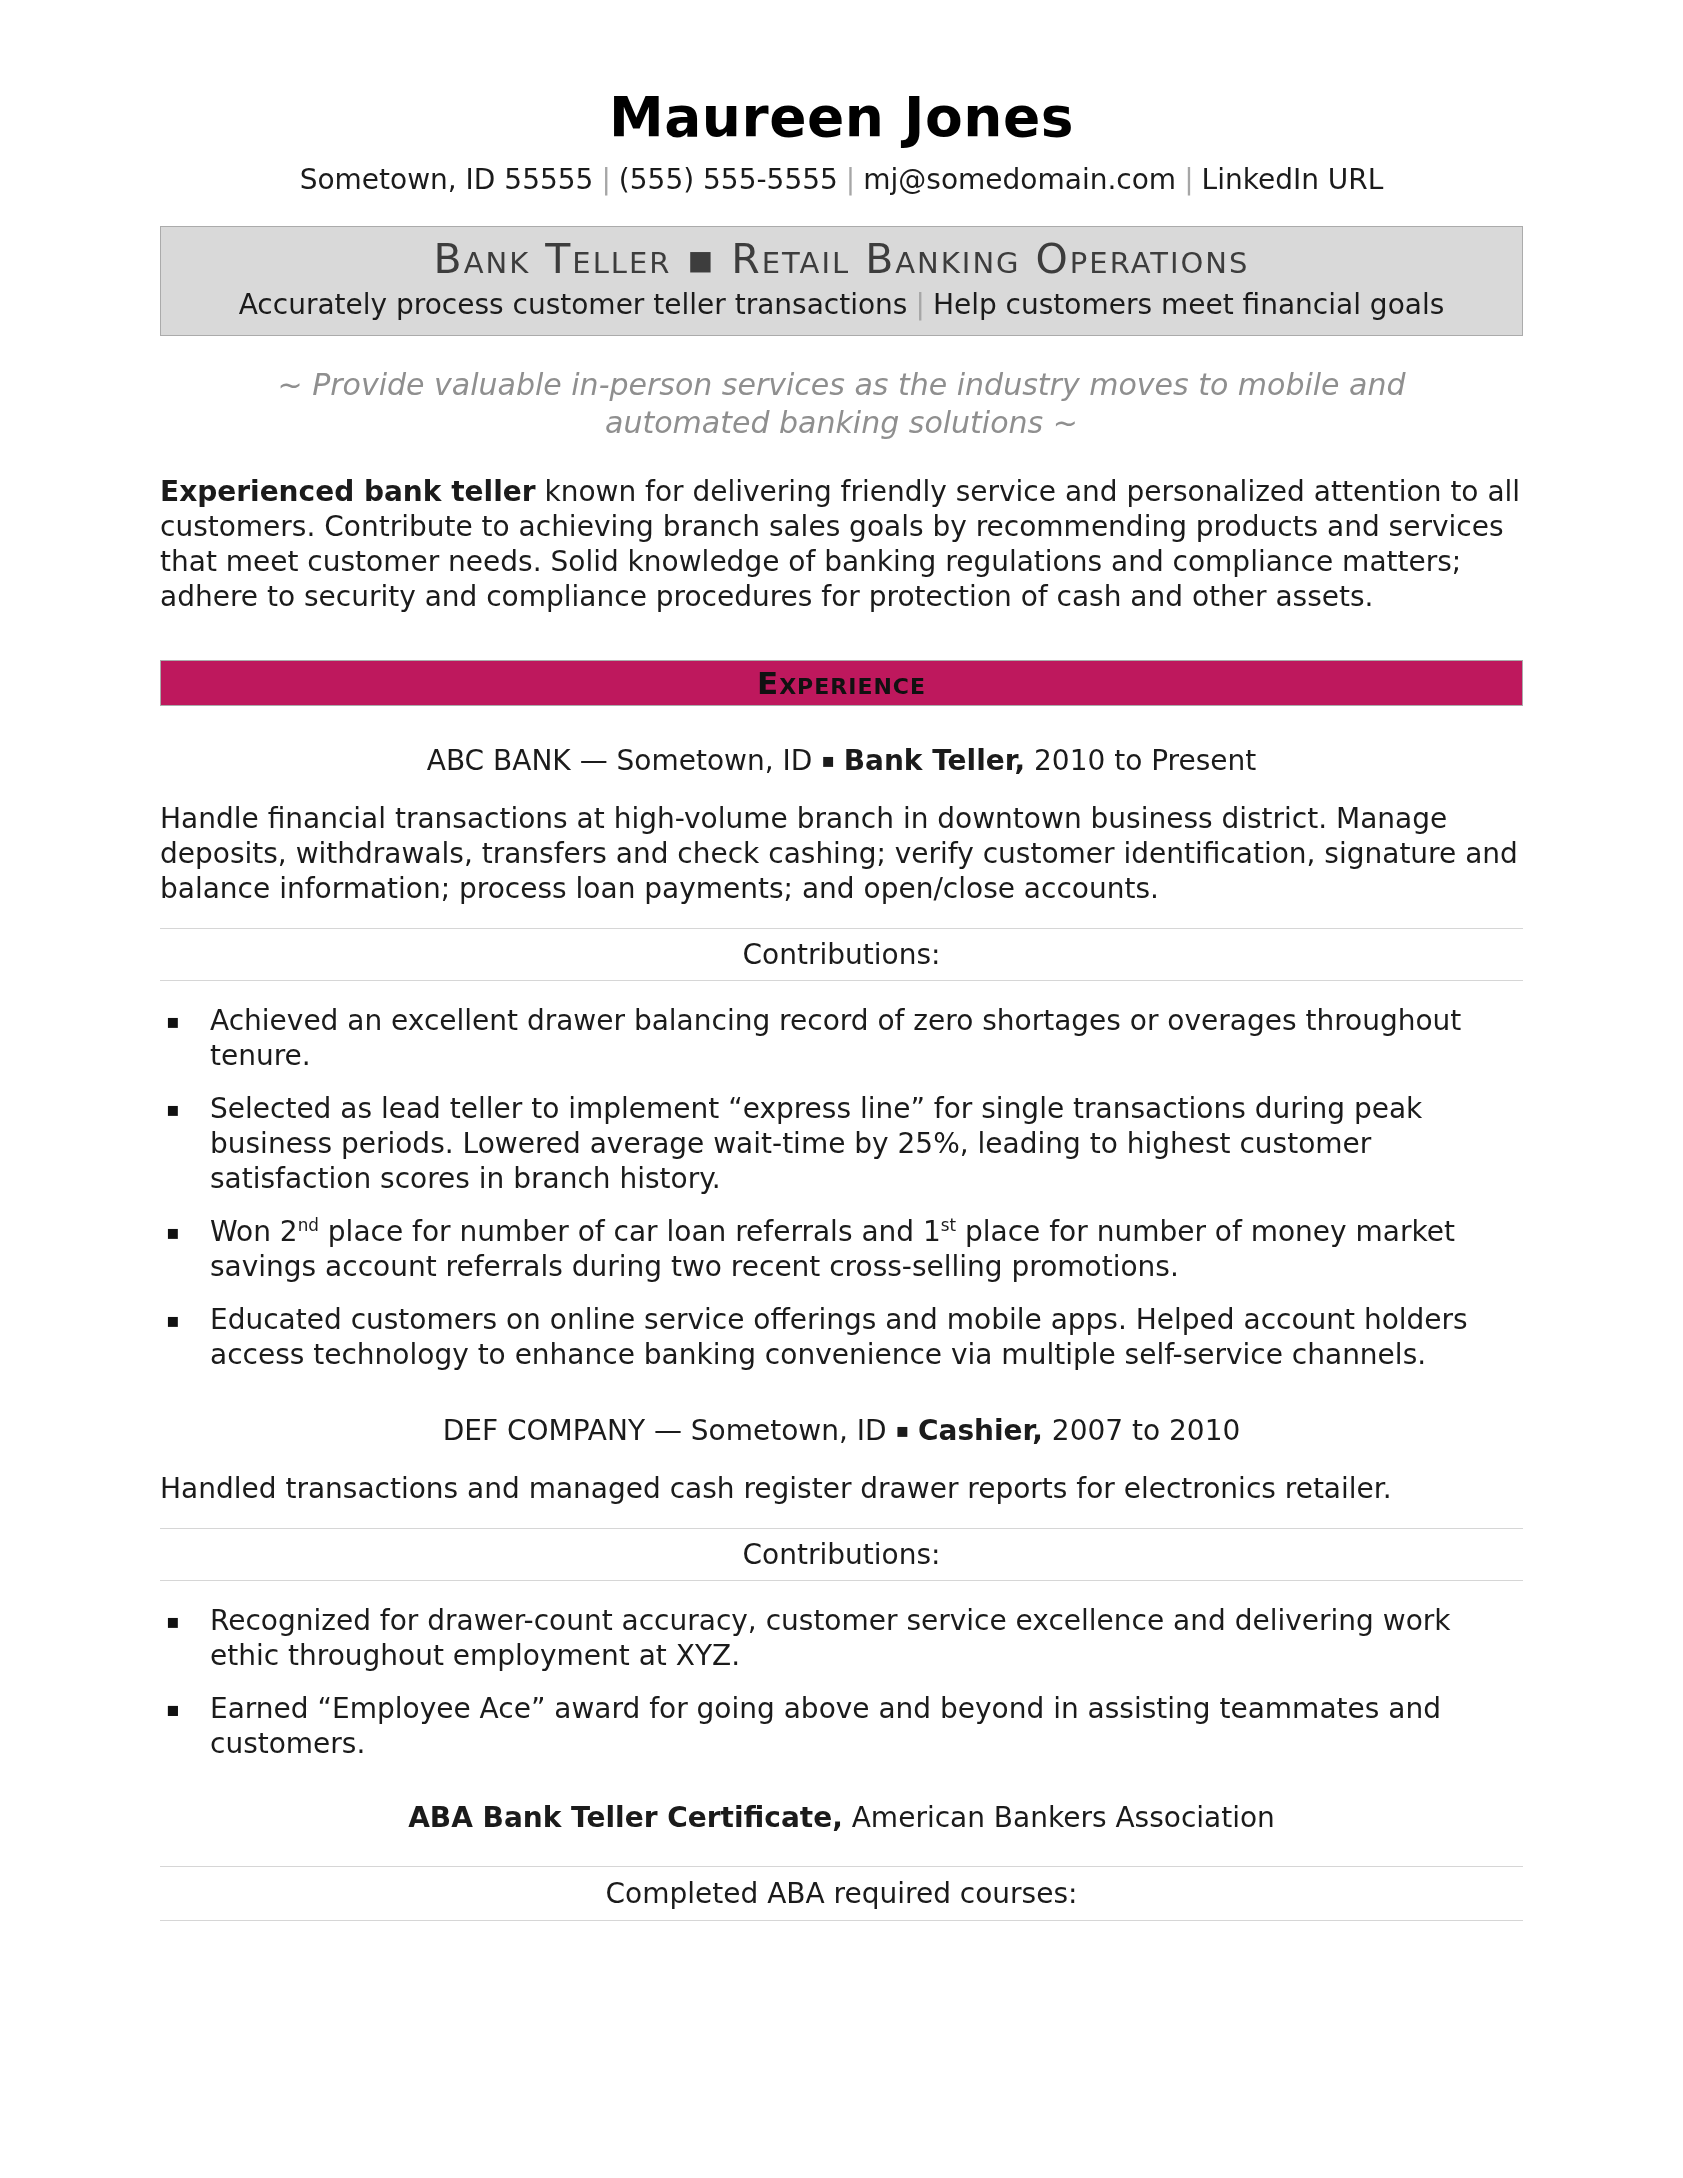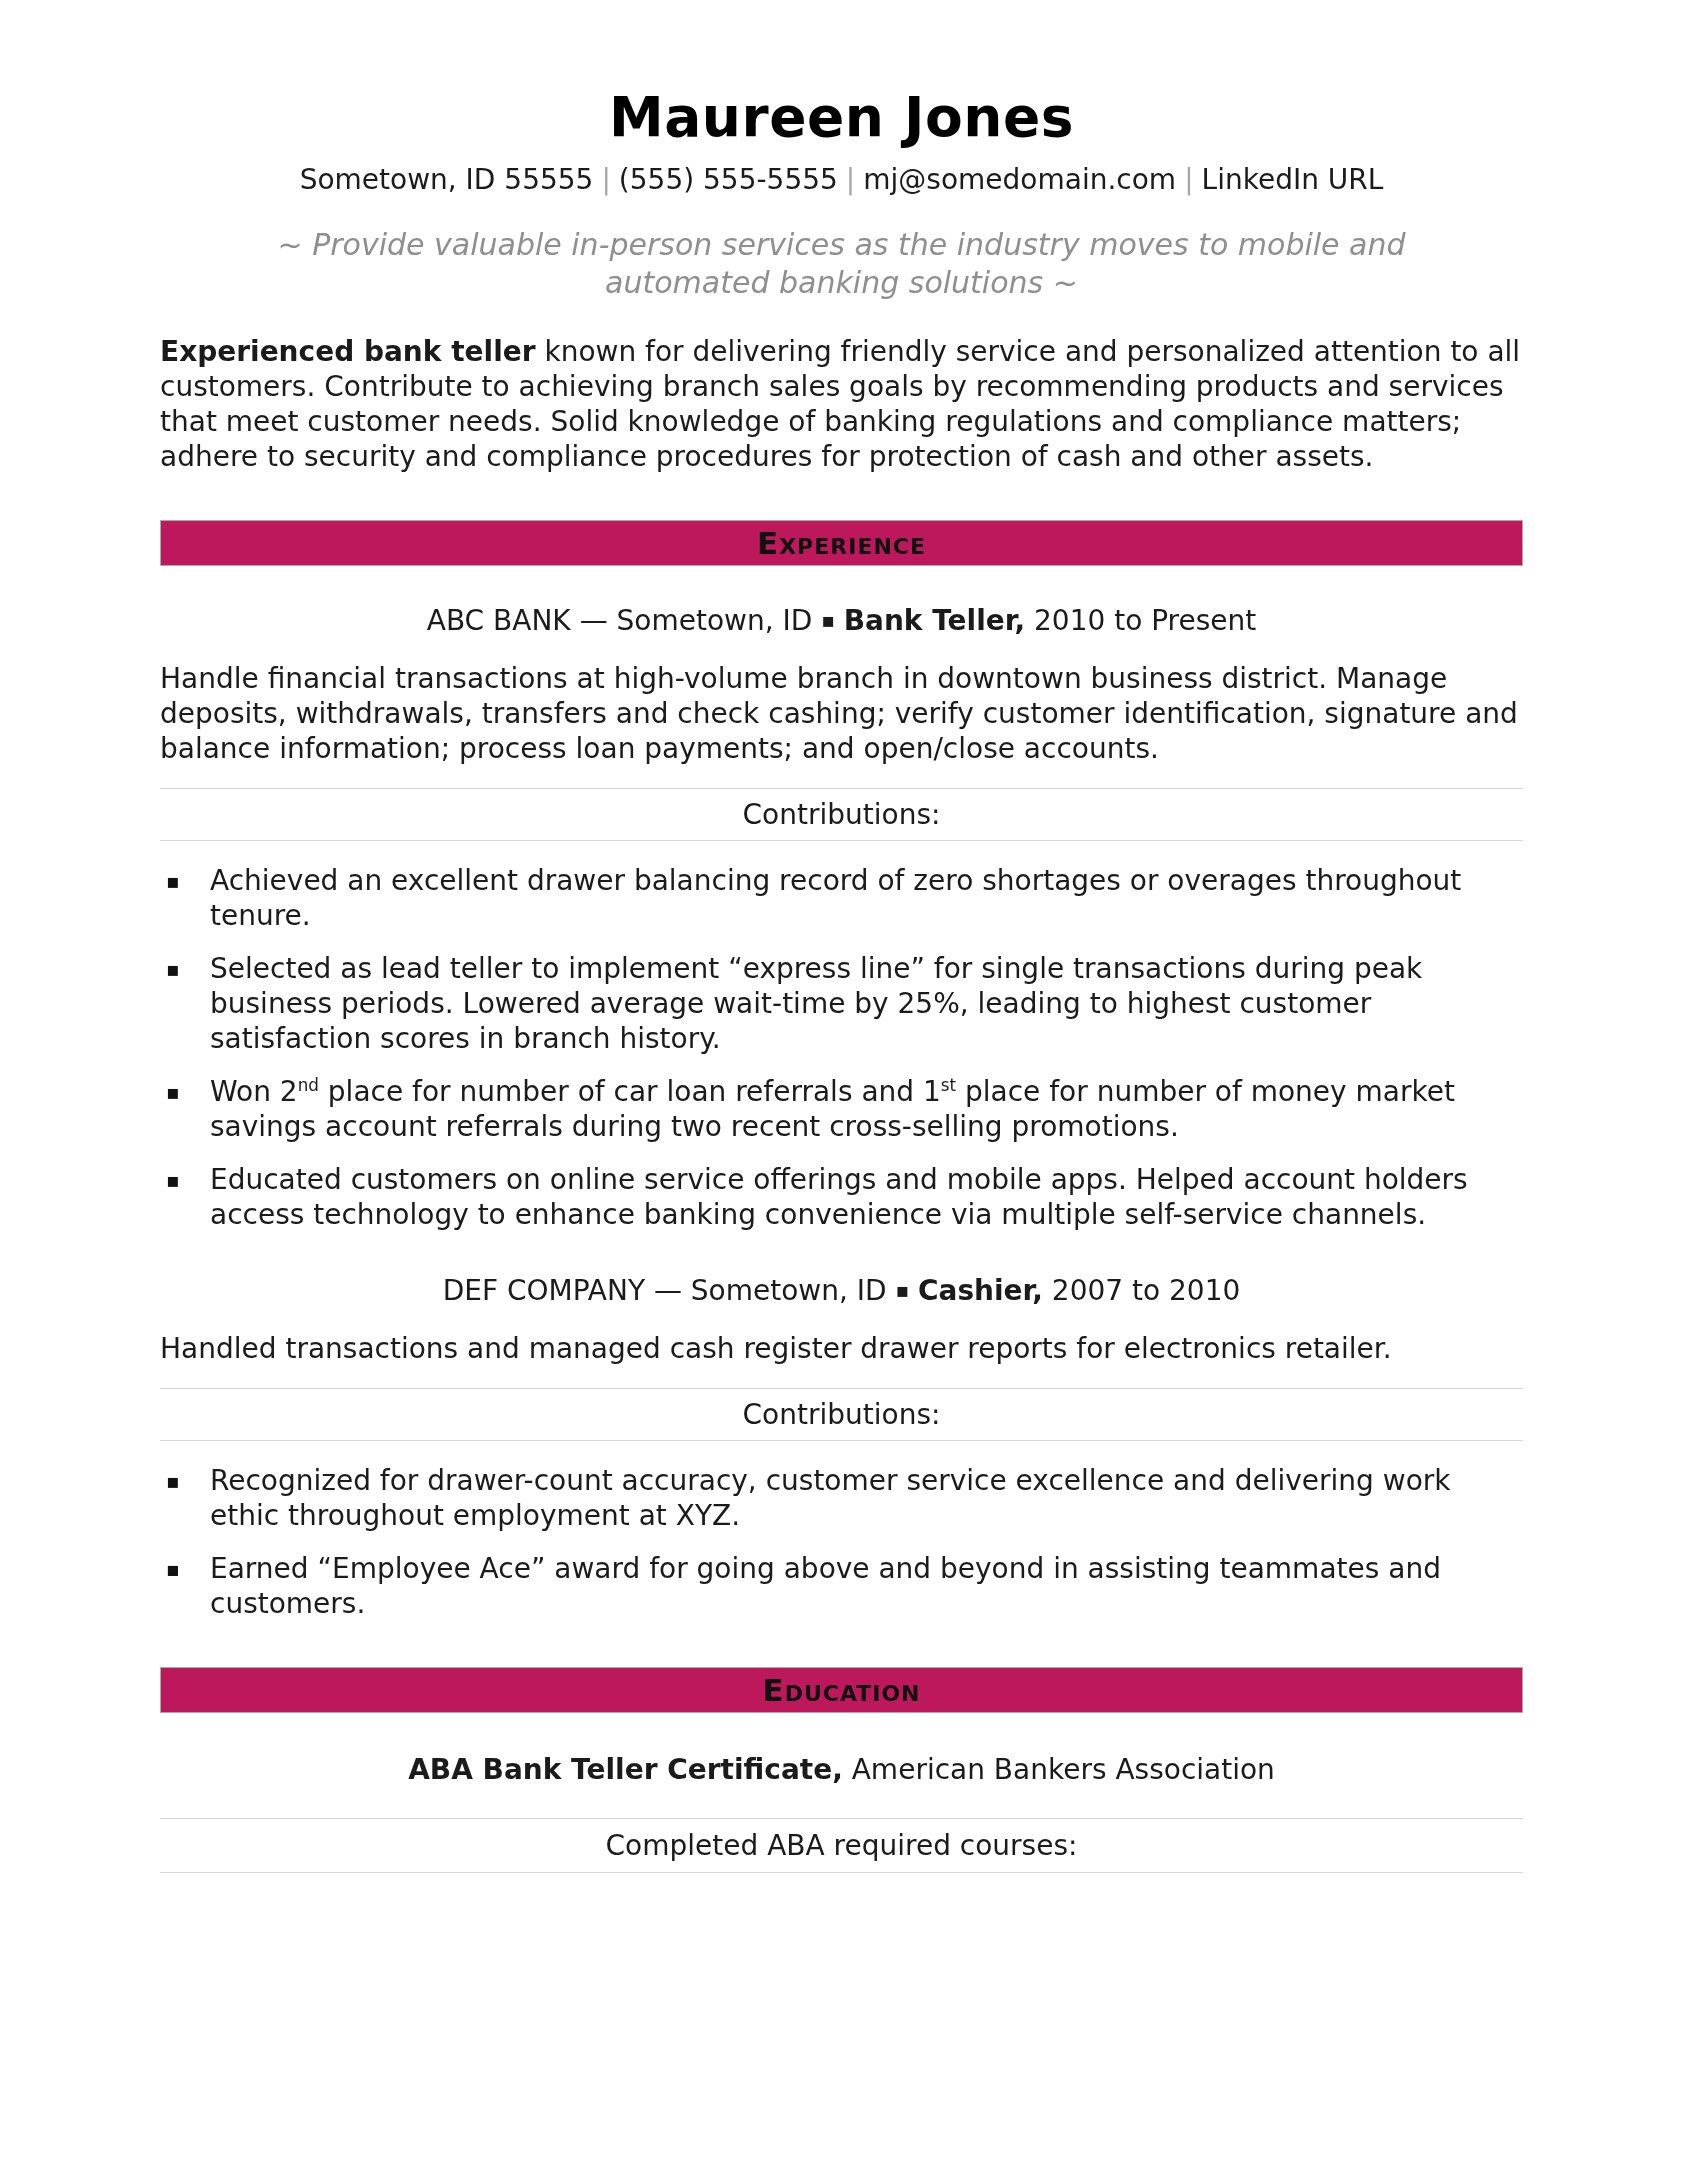--- a/index.html
+++ b/index.html
@@ -133,20 +133,26 @@
 <body>
 
 <div class="page">
 
   <h1 class="name">Maureen Jones</h1>
 
   <p class="contact">
     <span>Sometown, ID 55555</span><span class="pipe">|</span><span>(555) 555-5555</span><span class="pipe">|</span><span>mj@somedomain.com</span><span class="pipe">|</span><span>LinkedIn URL</span>
   </p>
 
+  <div class="banner">
+    <div class="banner-title">Bank Teller ▪ Retail Banking Operations</div>
+    <div class="banner-sub">
+      <span>Accurately process customer teller transactions</span><span class="pipe">|</span><span>Help customers meet financial goals</span>
+    </div>
+  </div>
 
   <p class="tagline">~ Provide valuable in-person services as the industry moves to mobile and automated banking solutions ~</p>
 
   <p class="summary"><strong>Experienced bank teller</strong><span> known for delivering friendly service and personalized attention to all customers. Contribute to achieving branch sales goals by recommending products and services that meet customer needs. Solid knowledge of banking regulations and compliance matters; adhere to security and compliance procedures for protection of cash and other assets.</span></p>
 
   <div class="section-bar"><span>Experience</span></div>
 
   <p class="job-line">
     <span>ABC BANK — Sometown, ID</span>
     <span class="sq">▪</span>
@@ -189,21 +195,20 @@
       <span class="bullet-sq">▪</span><span>Recognized for drawer-count accuracy, customer service excellence and delivering work ethic throughout employment at XYZ.</span>
     </li>
     <li>
       <span class="bullet-sq">▪</span>
     </li>
     <li>
       <span class="bullet-sq">▪</span><span>Earned “Employee Ace” award for going above and beyond in assisting teammates and customers.</span>
     </li>
   </ul>
 
-  <div class="section-bar"><span>Education</span></div>
 
   <p class="edu-line">
     <strong>ABA Bank Teller Certificate,</strong>
     <span>American Bankers Association</span>
   </p>
 
   <div class="courses"><span>Completed ABA required courses:</span></div>
 
 </div>
 

